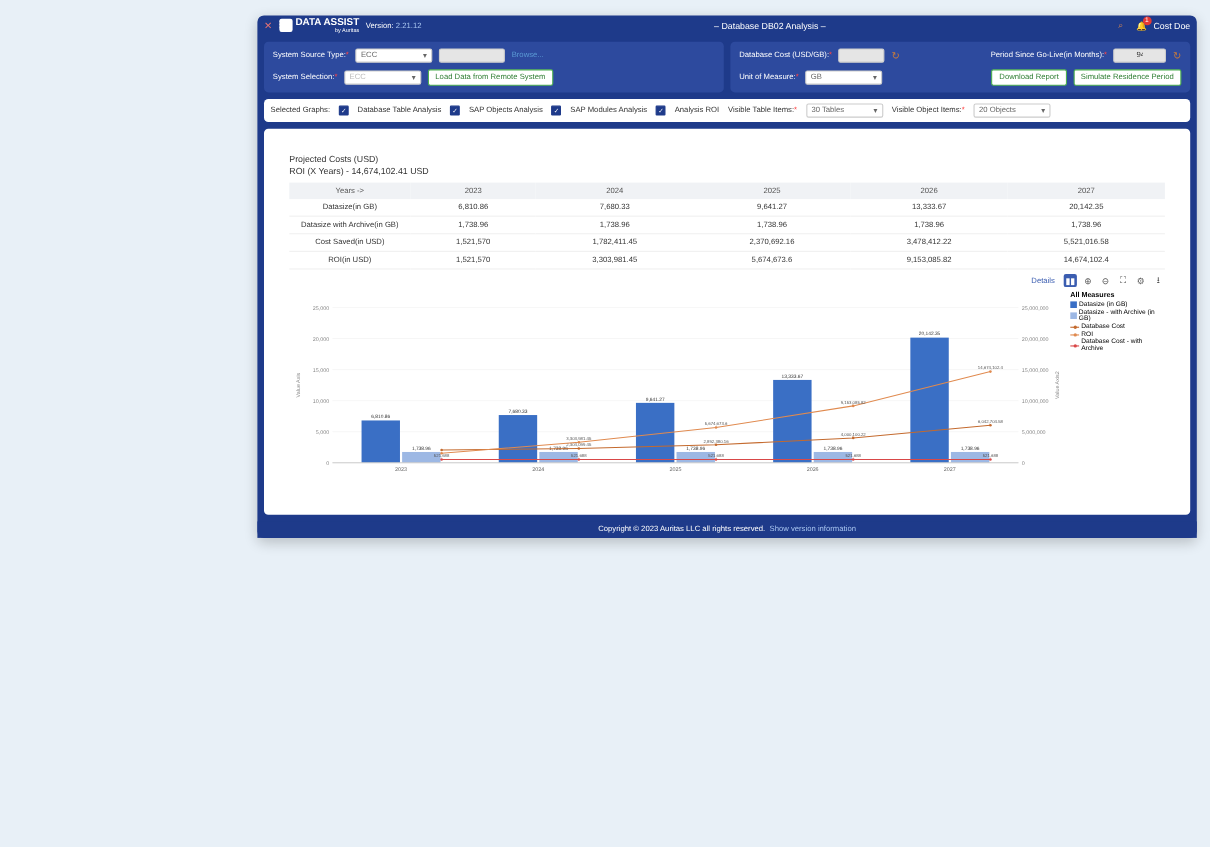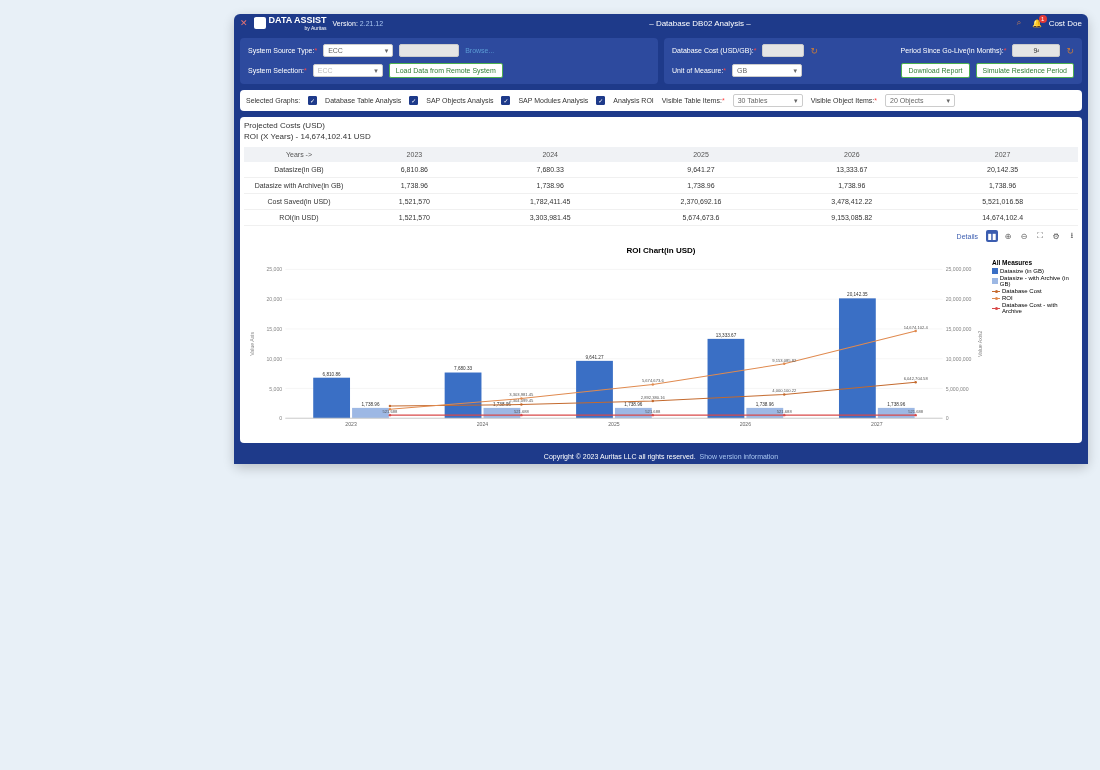--- a/index.html
+++ b/index.html
@@ -26,21 +26,21 @@
 .select::after { content: "▾"; position: absolute; right: 4px; top: 2px; font-size: 7px; color: #666; }
 .input { background: #e5e5e5; border: 1px solid #ccc; border-radius: 2px; font-size: 7px; padding: 2px 20px; width: 60px; color: #333; }
 .btn { background: #fff; border: 1px solid #4caf50; color: #2e7d32; border-radius: 2px; font-size: 7px; padding: 3px 6px; cursor: pointer; }
 .btn-link { background: none; border: none; color: #5b9bd5; font-size: 7px; cursor: pointer; }
 .refresh-icon { color: #c97b3a; font-size: 9px; cursor: pointer; }
 
 .graph-bar { background: #fff; border-radius: 4px; margin: 0 6px 6px; padding: 4px 6px; display: flex; align-items: center; gap: 8px; font-size: 7px; }
 .check { width: 9px; height: 9px; border: 1px solid #1e3a8a; background: #1e3a8a; border-radius: 1px; display: inline-flex; align-items: center; justify-content: center; color: #fff; font-size: 6px; }
 .graph-label { color: #333; }
 
-.content { background: #fff; margin: 0 6px 6px; border-radius: 4px; padding: 4px; }
+.content { background: #fff; margin: 0 6px 6px; border-radius: 4px; padding: 23px; }
 .section-title { font-size: 8px; color: #333; margin-bottom: 2px; }
 .roi-line { font-size: 8px; color: #333; margin-bottom: 6px; }
 
 table { width: 100%; border-collapse: collapse; font-size: 7px; }
 th { background: #f0f2f5; padding: 4px; text-align: center; color: #555; font-weight: normal; }
 td { padding: 4px; text-align: center; color: #333; border-bottom: 1px solid #f0f0f0; }
 
 .chart-toolbar { display: flex; justify-content: flex-end; align-items: center; gap: 4px; margin: 4px 0; font-size: 7px; }
 .tool-icon { width: 12px; height: 12px; display: inline-flex; align-items: center; justify-content: center; border-radius: 2px; font-size: 8px; color: #555; cursor: pointer; }
 .tool-icon.active { background: #3b5db0; color: #fff; }
@@ -194,21 +194,20 @@
     <div class="chart-toolbar">
       <span class="details-link">Details</span>
       <span class="tool-icon active">▮▮</span>
       <span class="tool-icon">⊕</span>
       <span class="tool-icon">⊖</span>
       <span class="tool-icon">⛶</span>
       <span class="tool-icon">⚙</span>
       <span class="tool-icon">⭳</span>
     </div>
 
-    <div class="chart-title">ROI Chart(in USD)</div>
     <div class="chart-area">
       <svg class="chart-svg" id="chart-svg" viewBox="0 0 720 170">
           <line x1="40" y1="152" x2="676" y2="152" stroke="#eee" stroke-width="0.5"></line>
           <text x="37" y="154" text-anchor="end" font-size="5" fill="#888">0</text>
           <line x1="40" y1="123.2" x2="676" y2="123.2" stroke="#eee" stroke-width="0.5"></line>
           <text x="37" y="125.2" text-anchor="end" font-size="5" fill="#888">5,000</text>
           <line x1="40" y1="94.4" x2="676" y2="94.4" stroke="#eee" stroke-width="0.5"></line>
           <text x="37" y="96.4" text-anchor="end" font-size="5" fill="#888">10,000</text>
           <line x1="40" y1="65.60000000000001" x2="676" y2="65.60000000000001" stroke="#eee" stroke-width="0.5"></line>
           <text x="37" y="67.60000000000001" text-anchor="end" font-size="5" fill="#888">15,000</text>

